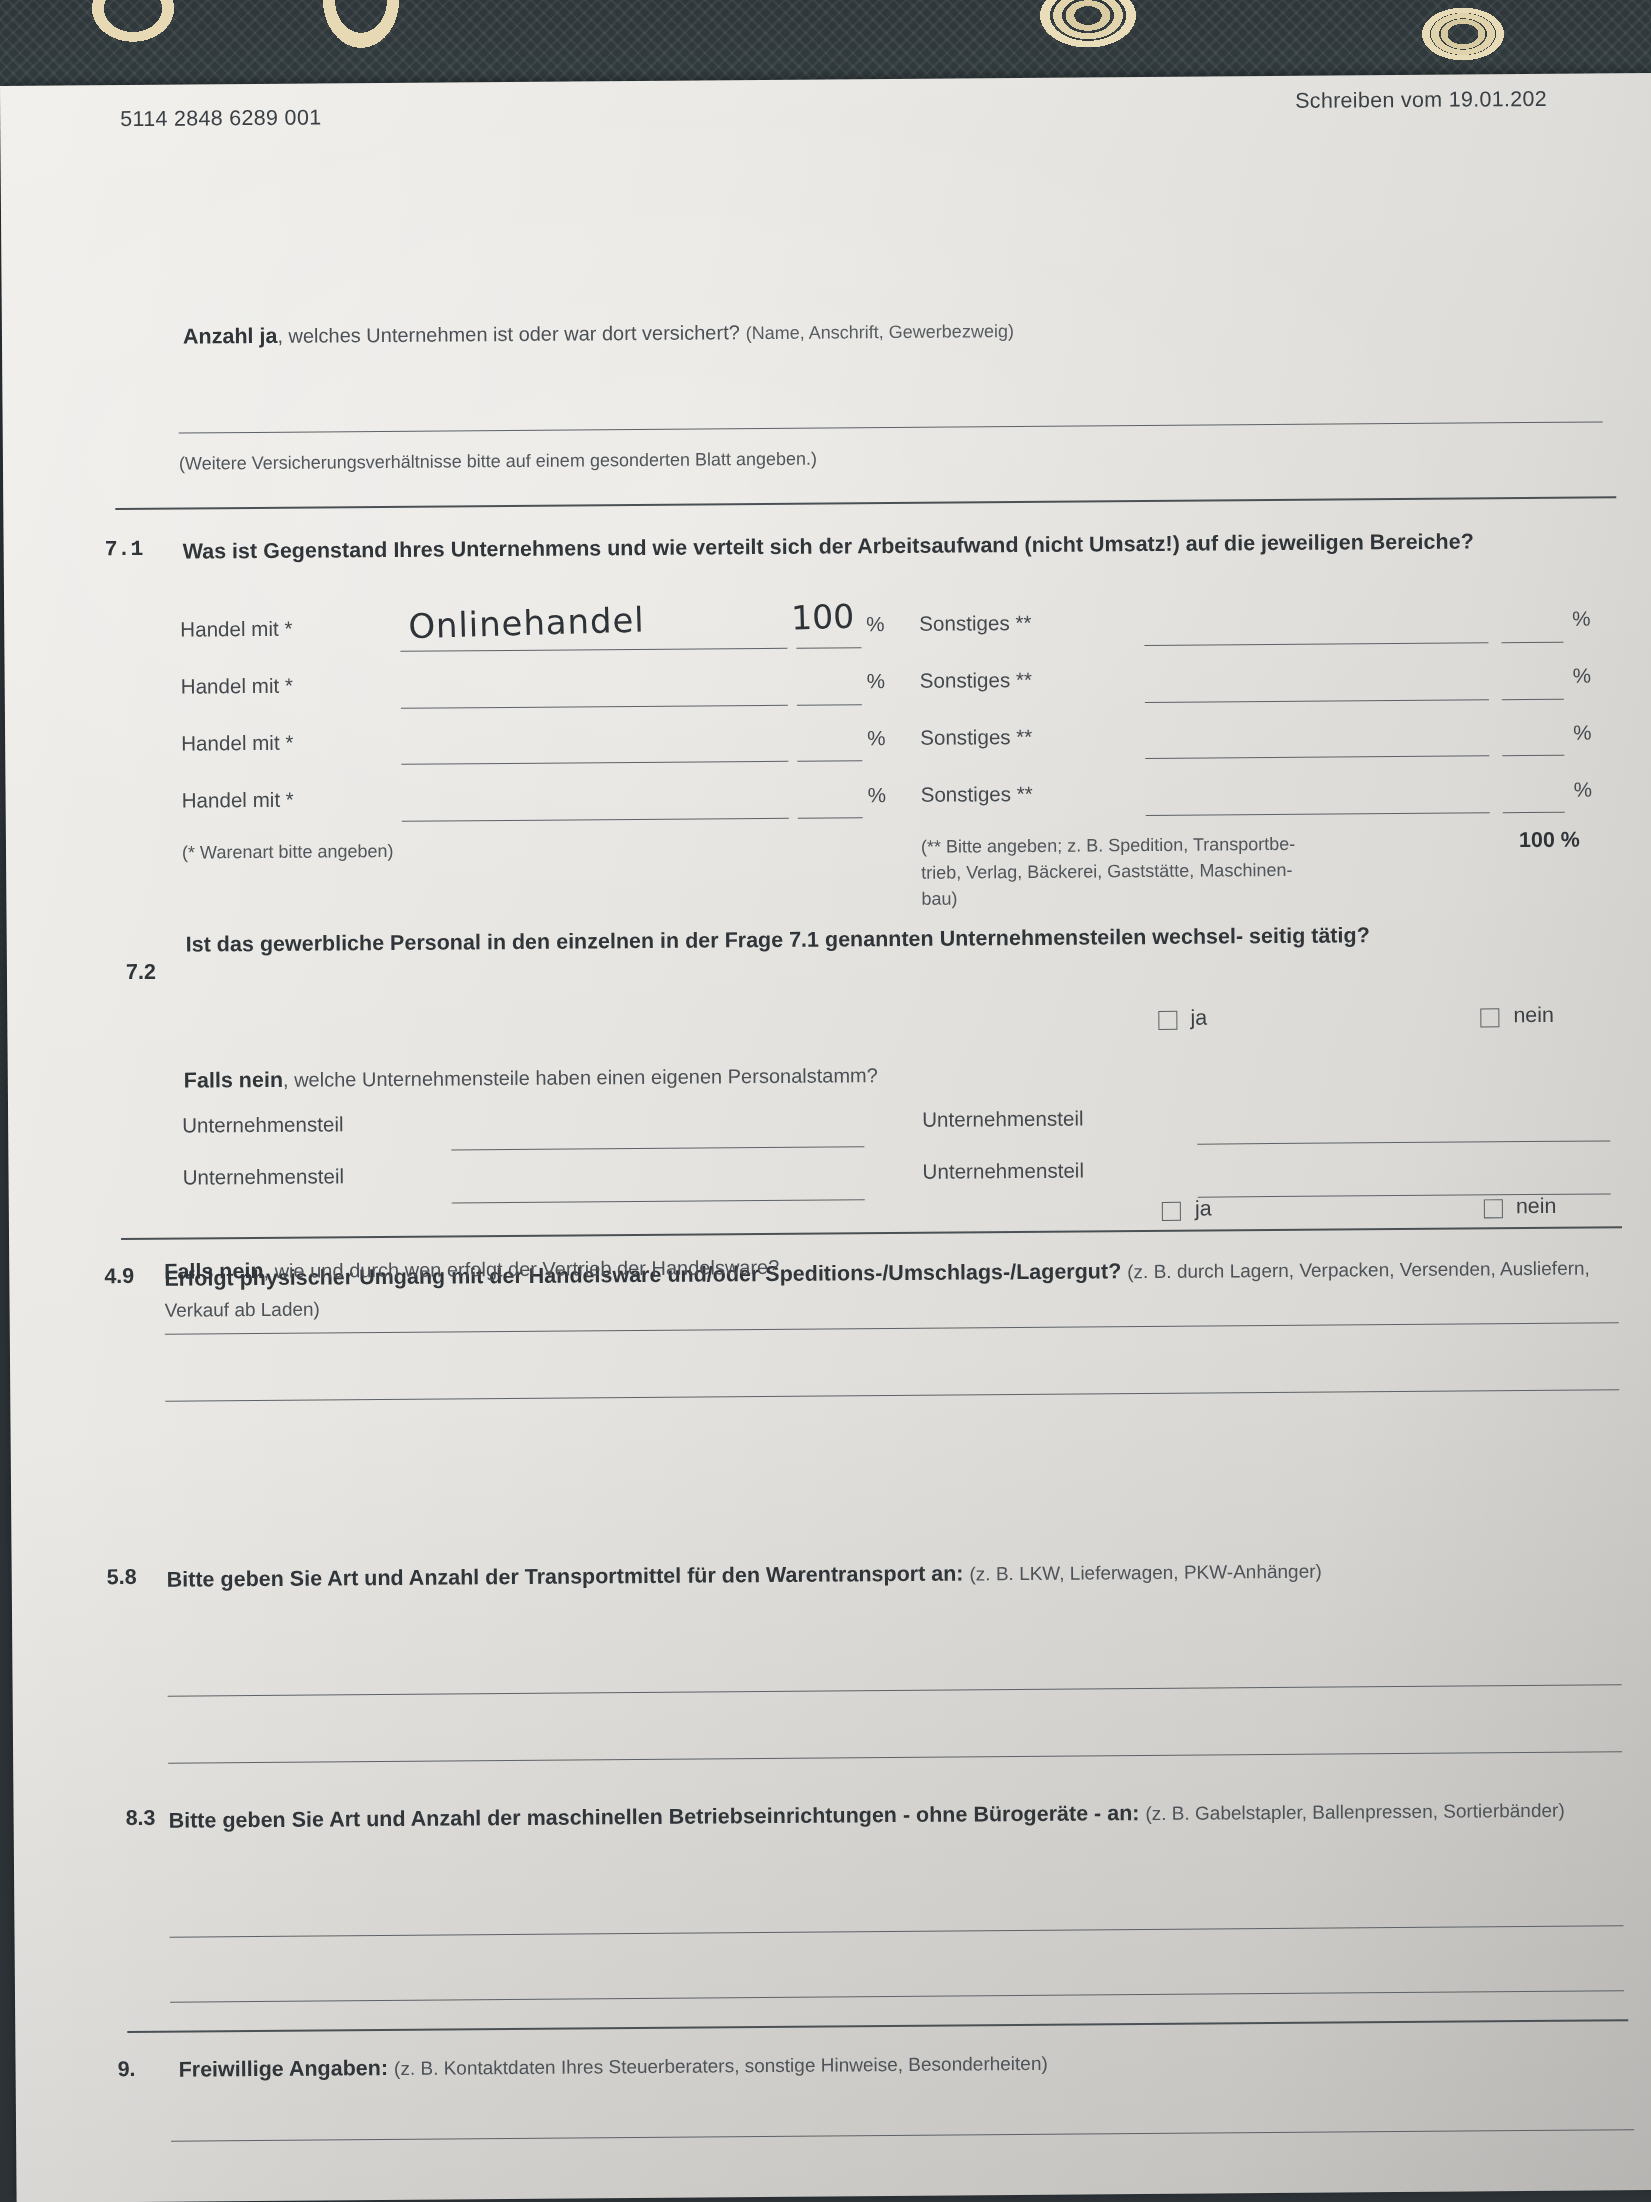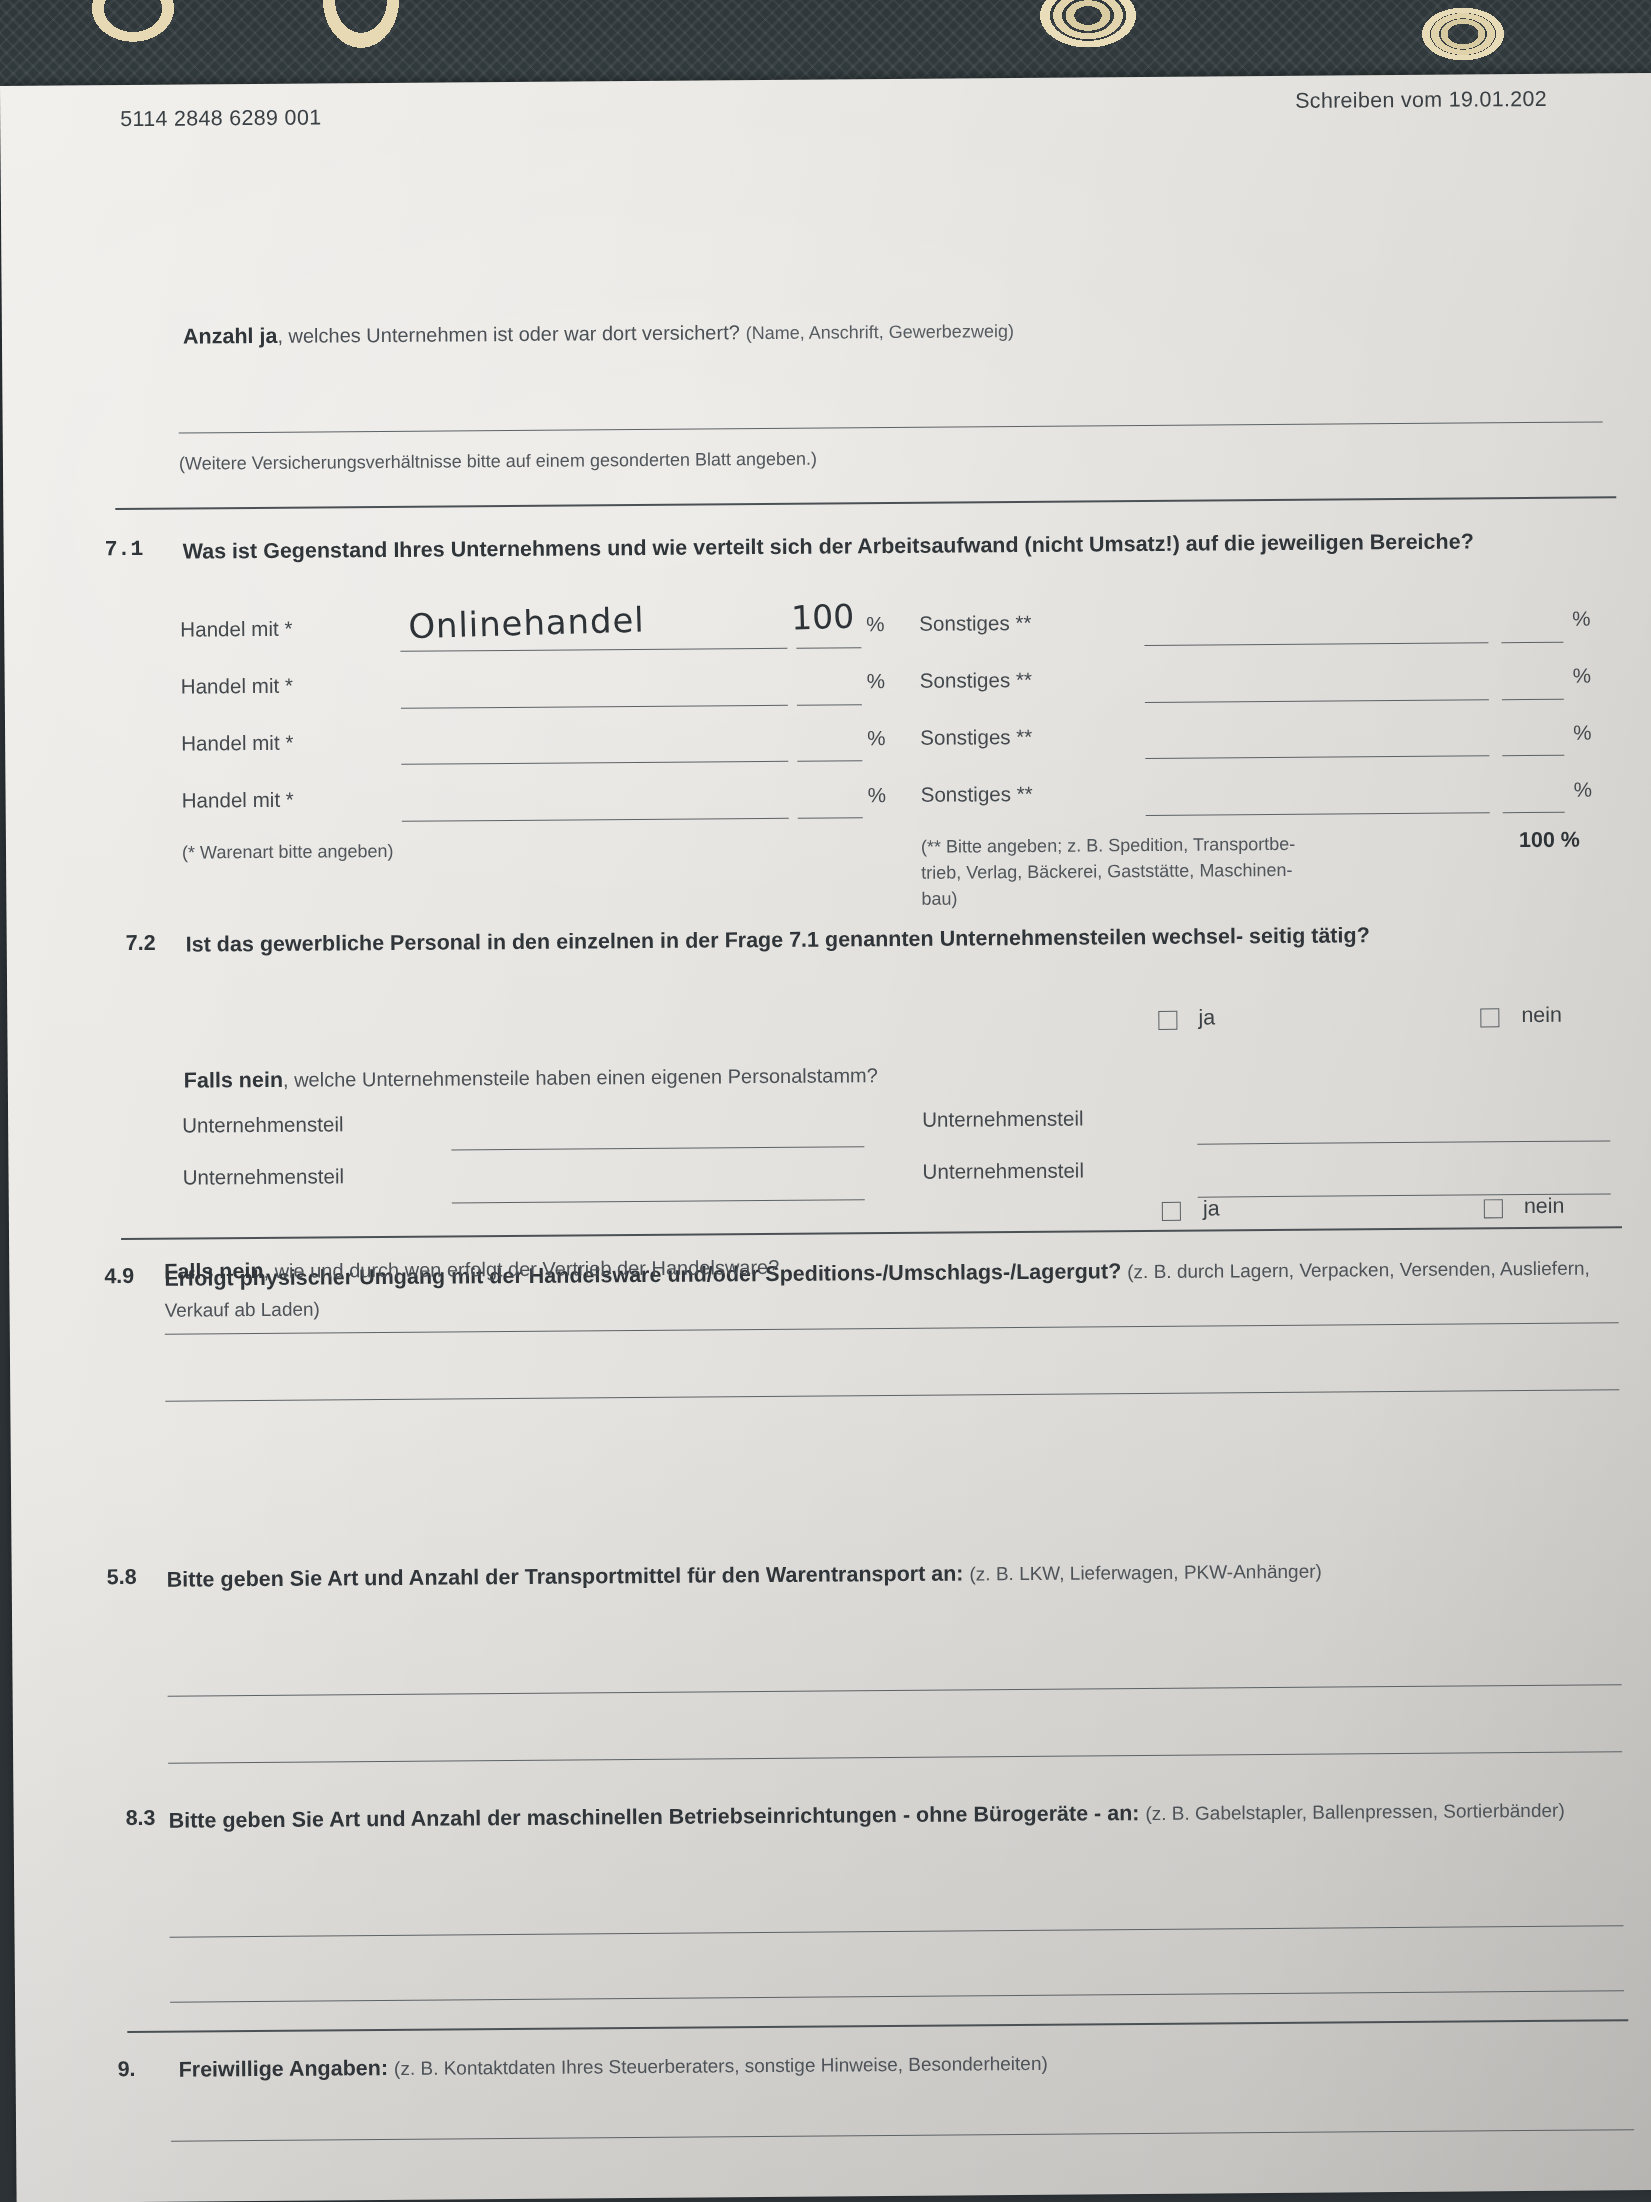--- a/index.html
+++ b/index.html
@@ -60,21 +60,21 @@
   .bold{font-weight:700;color:#30353a;}
   .qtext{font-size:21.5px;font-weight:700;color:#30353a;line-height:1.42;}
   .reg{font-weight:400;color:#4a5055;font-size:20px;}
   .small{font-size:18px;color:#50565b;line-height:1.45;}
   .med{font-size:20.6px;color:#44494e;}
 
   hr.rule{position:absolute;border:0;height:0;border-top:2.6px solid #4a5054;margin:0;}
   .fline{position:absolute;border:0;height:0;border-top:1.7px solid #5c6165;margin:0;}
 
   .cb{position:absolute;width:17px;height:17px;border:1.7px solid #5a6064;}
-  .cblabel{position:absolute;font-size:21.5px;color:#3c4145;margin-left:8px;}
+  .cblabel{position:absolute;font-size:21.5px;color:#3c4145;}
 
   
   .hand{
     position:absolute;
     font-family:"DejaVu Sans", sans-serif;
     color:#2e3338;
     font-size:34px;
     letter-spacing:0.9px;
     transform:rotate(-1.2deg);
     font-style:normal;
@@ -140,21 +140,21 @@
   <div class="q med ink" style="left:1568px;top:704px;">%</div>
 
   <div class="q small ink" style="left:176px;top:755px;">(* Warenart bitte angeben)</div>
   <div class="q small ink" style="left:915px;top:755px;width:516px;">
     <div>(** Bitte angeben; z. B. Spedition, Transportbe-</div>
     <div>trieb, Verlag, Bäckerei, Gaststätte, Maschinen-</div>
     <div>bau)</div>
   </div>
   <div class="q ink" style="left:1501px;top:754px;font-size:21.5px;font-weight:700;color:#2f3438;margin-left:12px;">100 %</div>
 
-  <div class="num ink" style="left:119px;top:846px;">7.2</div>
+  <div class="num ink" style="left:119px;top:875px;">7.2</div>
   <div class="q qtext ink" style="left:179px;top:845px;width:1454px;">Ist das gewerbliche Personal in den einzelnen in der Frage 7.1 genannten Unternehmensteilen wechsel- seitig tätig?</div>
 
   <div class="cb ink" style="left:1151px;top:934px;"></div>
   <div class="cblabel ink" style="left:1183px;top:929px;">ja</div>
   <div class="cb ink" style="left:1473px;top:934px;"></div>
   <div class="cblabel ink" style="left:1506px;top:929px;">nein</div>
 
   <div class="q ink" style="left:176px;top:981px;">
     <span class="qtext"><span class="bold">Falls nein</span><span class="reg">, welche Unternehmensteile haben einen eigenen Personalstamm?</span></span>
   </div>

